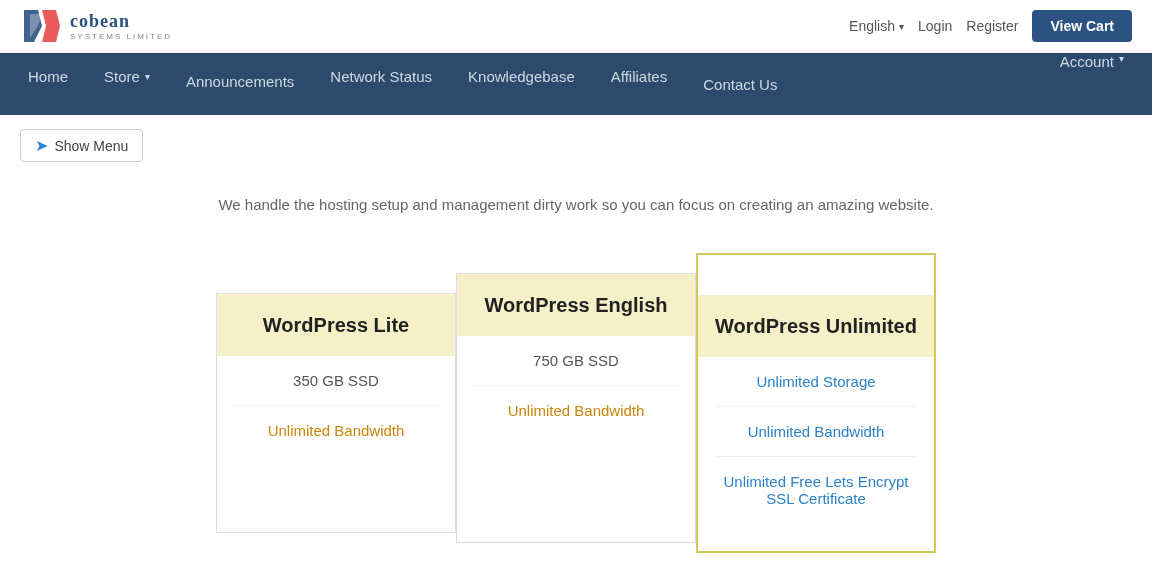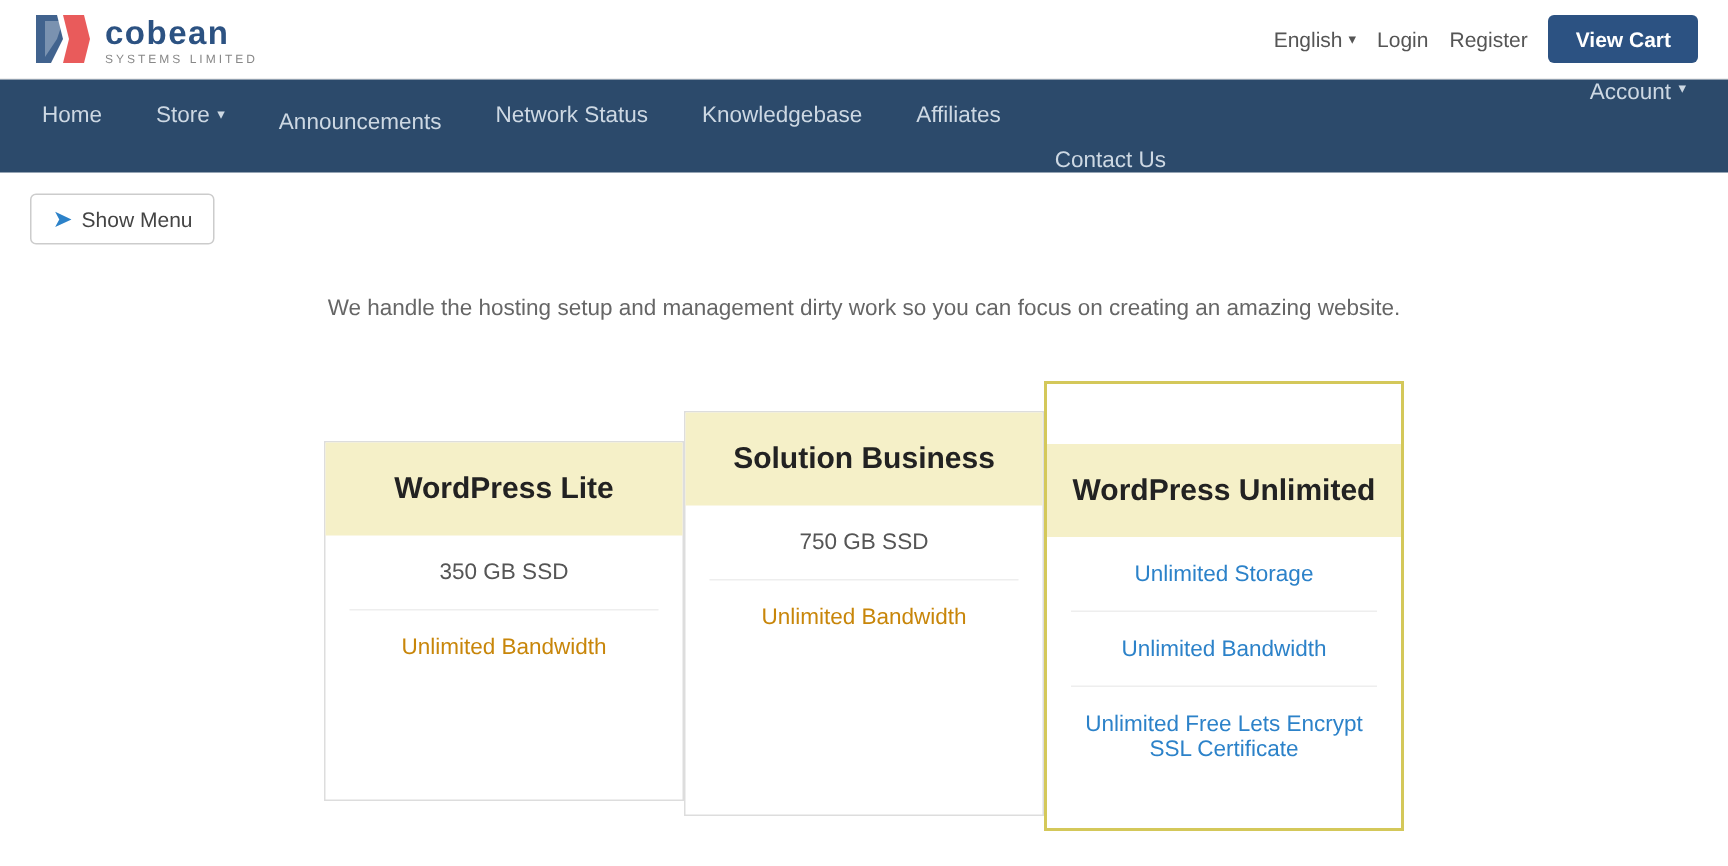--- a/index.html
+++ b/index.html
@@ -19,21 +19,21 @@
 <div style="display:flex;align-items:center;justify-content:flex-end;padding:6px 20px;border-bottom:1px solid #eee;gap:14px;">
   <div style="margin-right:auto;display:flex;align-items:center;gap:8px;">
 
     <div style="display:flex;align-items:center;gap:6px;cursor:pointer;">
       <svg width="44" height="40" viewBox="0 0 44 40">
         <polygon points="4,4 18,4 22,20 14,36 4,36" fill="#2c5282" opacity="0.9"></polygon>
         <polygon points="22,4 36,4 40,20 36,36 22,36 26,20" fill="#e53e3e" opacity="0.85"></polygon>
         <polygon points="10,8 22,8 18,20 10,32" fill="white" opacity="0.3"></polygon>
       </svg>
       <div>
-        <span style="font-size:22px;font-weight:700;color:#2c5282;letter-spacing:1px;text-transform:lowercase;font-family:Liberation Sans, sans-serif;">cobean</span>
+        <span style="font-size:18px;font-weight:700;color:#2c5282;letter-spacing:1px;text-transform:lowercase;font-family:Liberation Serif, serif;">cobean</span>
         <span style="font-size:8px;color:#888;letter-spacing:2px;text-transform:uppercase;display:block;">SYSTEMS LIMITED</span>
       </div>
     </div>
   </div>
 
   <div style="display:flex;align-items:center;gap:4px;color:#555;font-size:14px;cursor:pointer;">
     <span>English</span>
     <span style="font-size:10px;">▾</span>
   </div>
   <span style="color:#555;font-size:14px;cursor:pointer;">Login</span>
@@ -52,21 +52,21 @@
   </a>
   <a style="color:#cdd8e3;font-size:15px;padding:0 18px;height:46px;display:flex;align-items:center;cursor:pointer;text-decoration:none;">
     <span>Network Status</span>
   </a>
   <a style="color:#cdd8e3;font-size:15px;padding:0 18px;height:46px;display:flex;align-items:center;cursor:pointer;text-decoration:none;">
     <span>Knowledgebase</span>
   </a>
   <a style="color:#cdd8e3;font-size:15px;padding:0 18px;height:46px;display:flex;align-items:center;cursor:pointer;text-decoration:none;">
     <span>Affiliates</span>
   </a>
-  <a style="color:#cdd8e3;font-size:15px;padding:0 18px;height:62px;display:flex;align-items:flex-end;cursor:pointer;text-decoration:none;">
+  <a style="color:#cdd8e3;font-size:15px;padding:0 18px;height:62px;display:flex;align-items:center;cursor:pointer;text-decoration:none;">
     <span>Contact Us</span>
   </a>
   <div style="flex:1;"></div>
   <a style="color:#cdd8e3;font-size:15px;padding:0 18px;height:46px;display:flex;cursor:pointer;text-decoration:none;gap:5px;">
     <span>Account</span>
     <span style="font-size:10px;">▾</span>
   </a>
 </nav>
 
 <div style="padding:14px 20px;">
@@ -91,21 +91,21 @@
         <span>350 GB SSD</span>
       </div>
       <div style="padding:16px 0;text-align:center;font-size:15px;color:#c8860a;">
         <span>Unlimited Bandwidth</span>
       </div>
     </div>
   </div>
 
   <div style="background:#fff;border:1px solid #ddd;flex:1;max-width:240px;min-height:270px;margin-bottom:10px;position:relative;z-index:1;">
     <div style="background:#f5f0c8;padding:18px 16px;text-align:center;font-size:20px;font-weight:700;color:#222;line-height:1.3;">
-      <span>Solution Business</span>
+      <span>WordPress English</span>
     </div>
     <div style="padding:0 16px;">
       <div style="padding:16px 0;text-align:center;border-bottom:1px solid #eee;font-size:15px;color:#555;">
         <span>750 GB SSD</span>
       </div>
       <div style="padding:16px 0;text-align:center;font-size:15px;color:#c8860a;">
         <span>Unlimited Bandwidth</span>
       </div>
     </div>
   </div>

